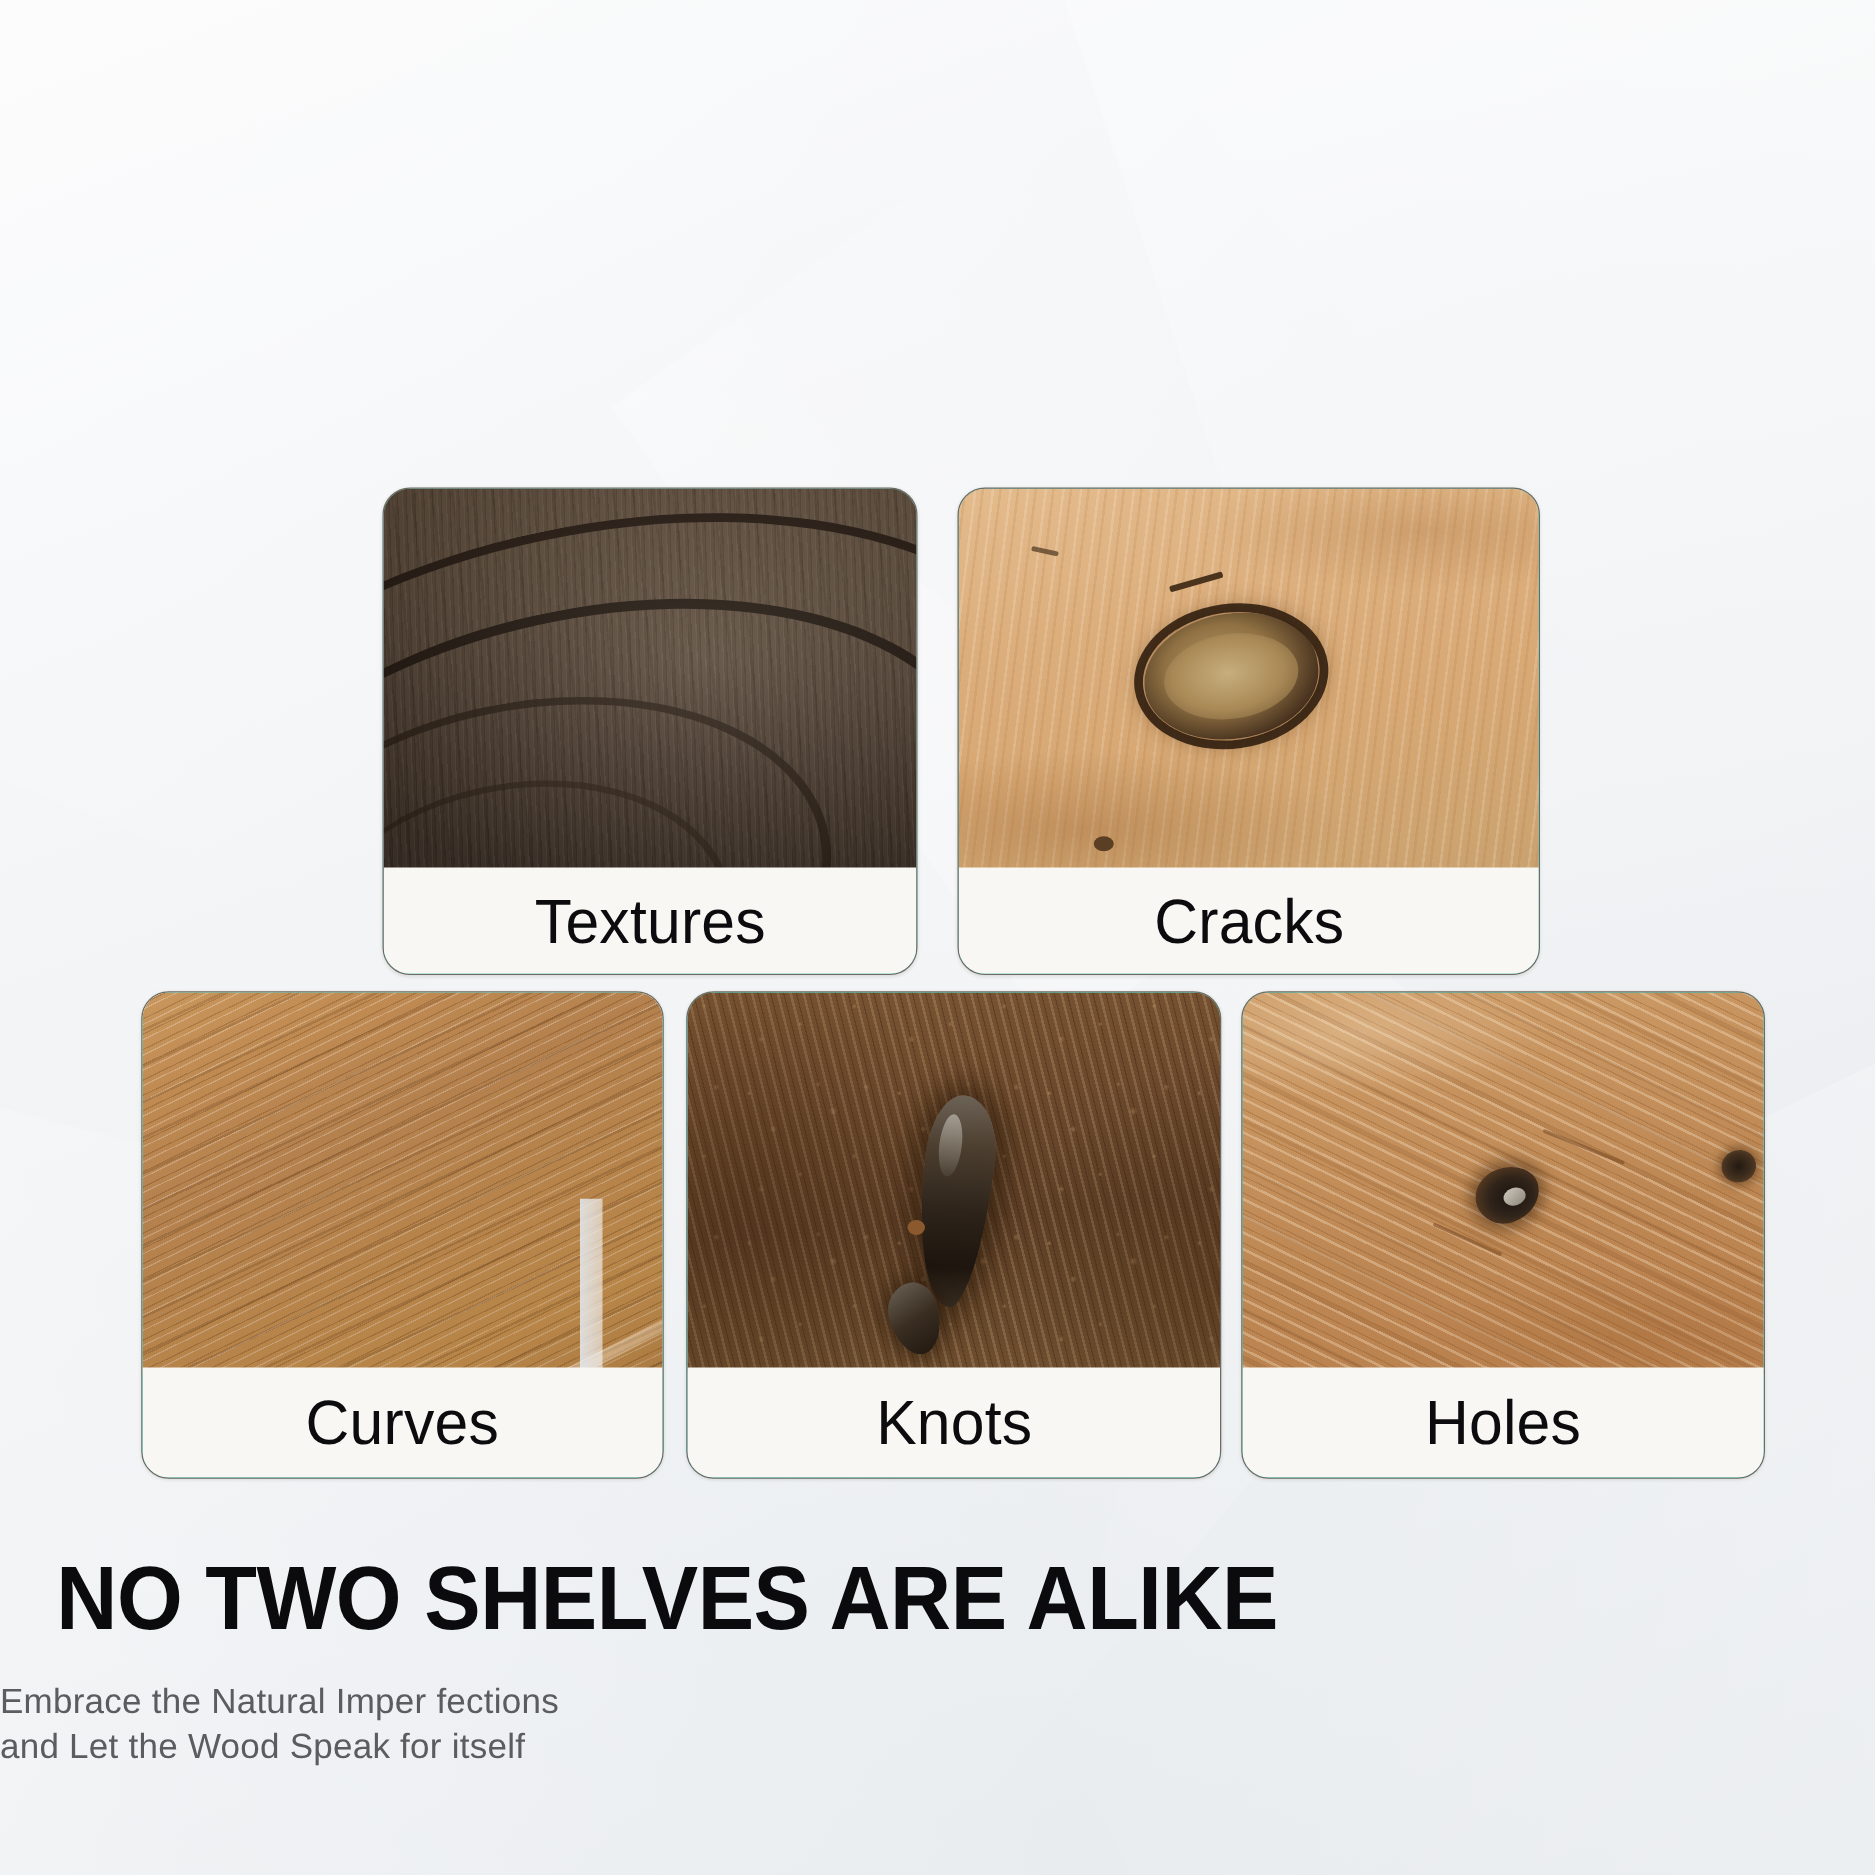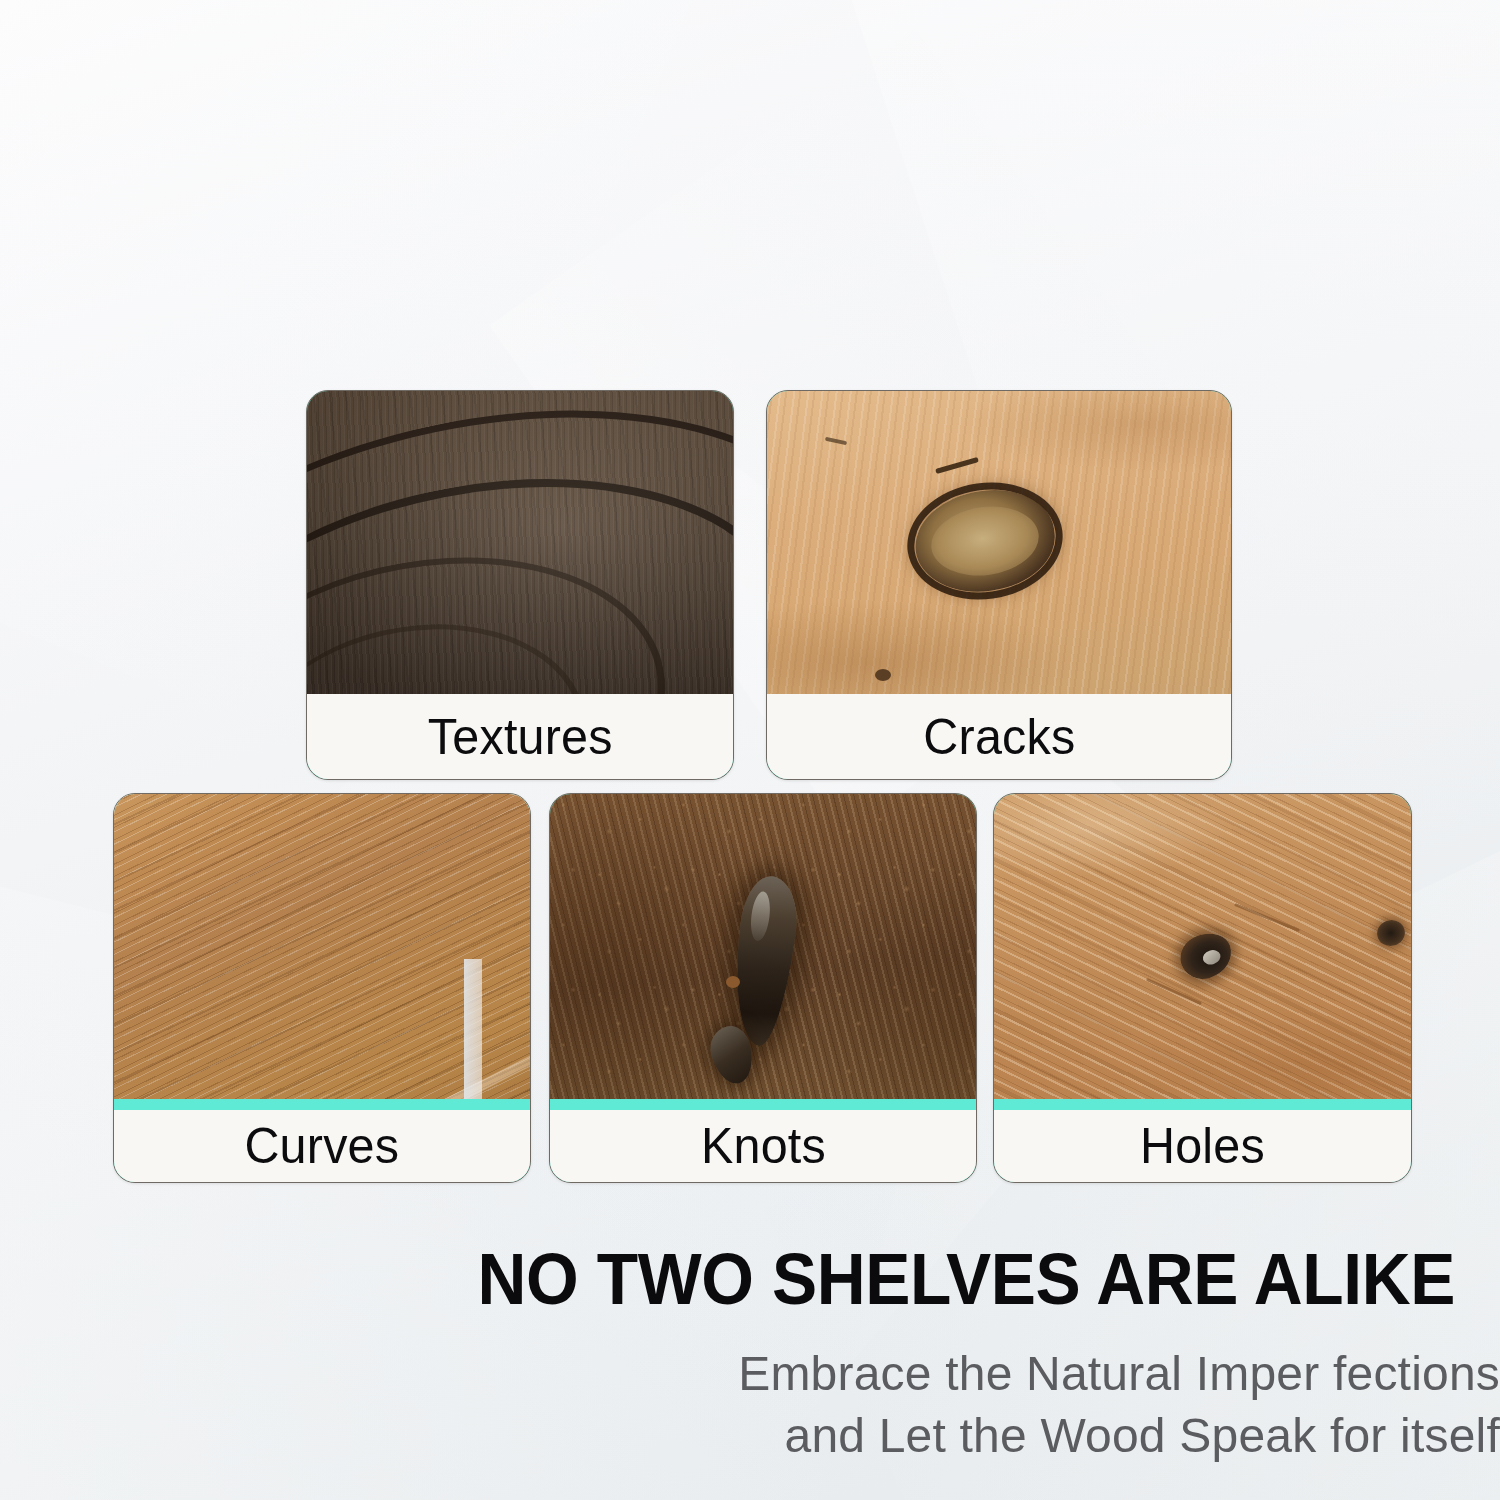--- a/index.html
+++ b/index.html
@@ -66,37 +66,37 @@
     margin: 0;
     padding-top: 30px;
     font-size: 44px;
     line-height: 1.28;
     font-weight: 300;
     color: #58595d;
     letter-spacing: 0.3px;
   }
   .subtitle .line { display: block; }
 
-  .foot-wrap { position: absolute; top: 1243px; left: 0; width: 1500px; text-align: right; }
+  .foot-wrap { position: absolute; top: 1243px; left: 0; width: 1500px; text-align: left; }
   .foot-title {
     margin: 0;
     font-family: "Liberation Sans Narrow", "Liberation Sans", sans-serif;
     font-weight: 700;
     font-size: 72px;
     line-height: 1.0;
     letter-spacing: -0.4px;
     color: #0b0b0d;
     transform: scaleX(0.94);
     transform-origin: center top;
     white-space: nowrap;
   }
   .foot-sub {
     margin: 0;
     padding-top: 28px;
-    font-size: 48px;
+    font-size: 28px;
     line-height: 1.3;
     font-weight: 300;
     color: #5b5c60;
     letter-spacing: 0.2px;
   }
   .foot-sub .line { display: block; }
 
   
   .card {
     position: absolute;
@@ -127,21 +127,21 @@
     color: #0c0c0e;
     letter-spacing: 0.2px;
     transform: scaleX(0.97);
   }
 
   
   .row-top .photo   { height: 305px; }
   .row-top .caption { height: 85px; }
   
   .row-bot .photo   { height: 305px; }
-  .row-bot .caption { height: 72px; }
+  .row-bot .caption { height: 88px; }
 
   
   .wood { position: absolute; inset: 0; }
   .wood .grain, .wood .rings, .wood .spots, .wood .fiber { position: absolute; inset: -20%; }
 
   
   .w-textures { background: linear-gradient(185deg, #6b5744 0%, #5c4a39 30%, #4e3e30 62%, #41342a 100%); }
   .w-textures .fiber {
     background: repeating-linear-gradient(88deg,
       rgba(255,255,255,0.07) 0px, rgba(255,255,255,0.07) 1px,

